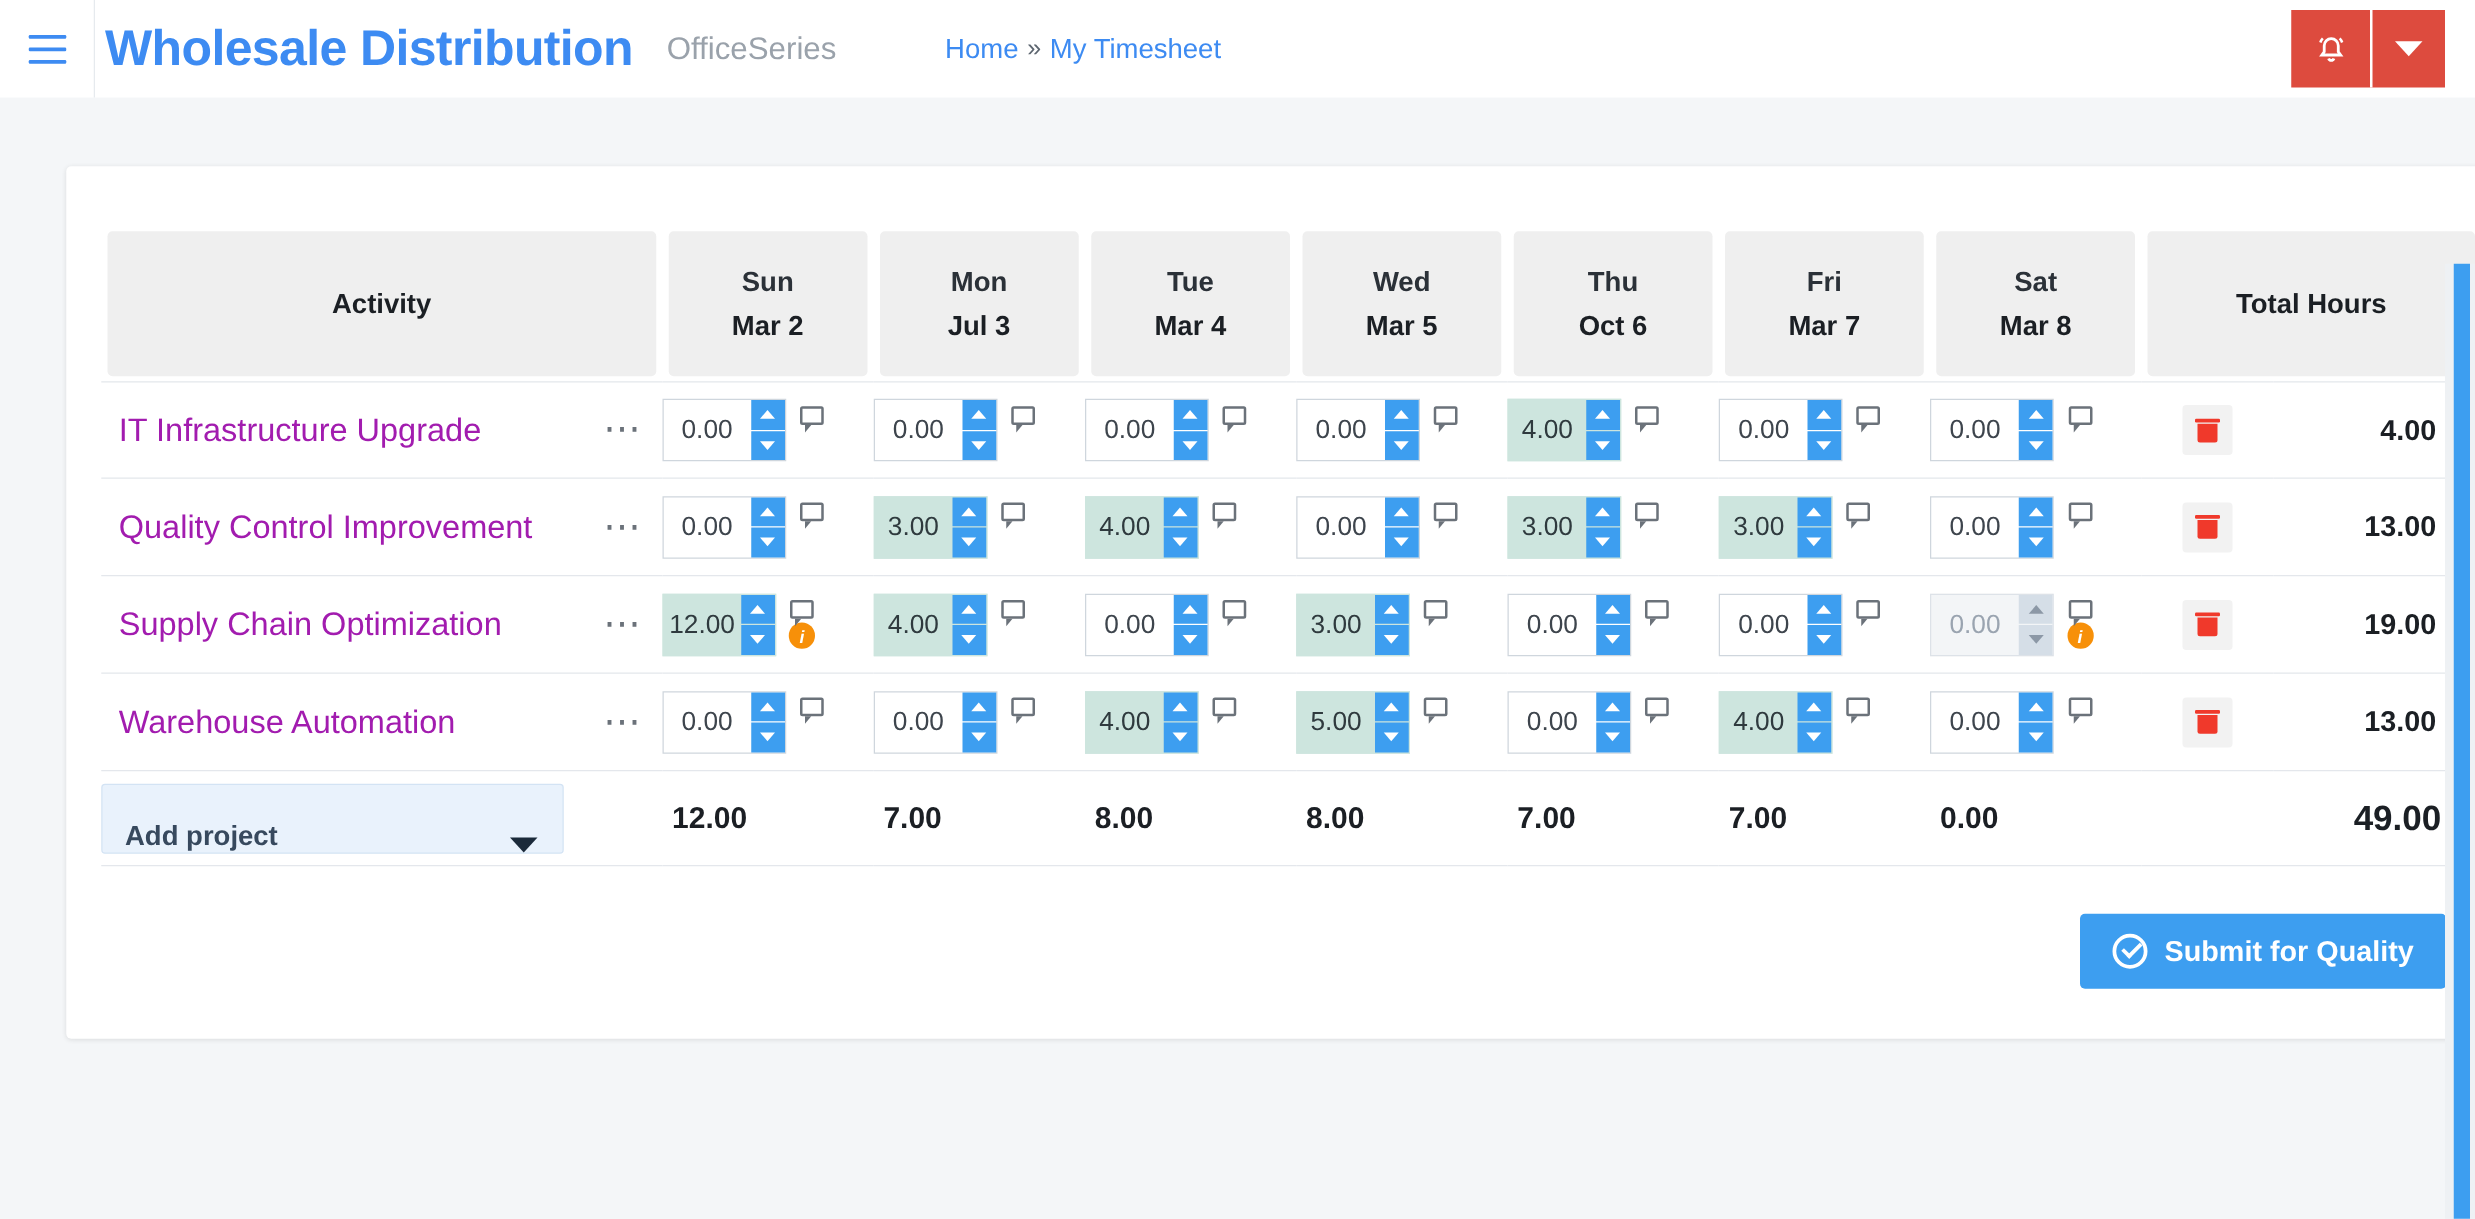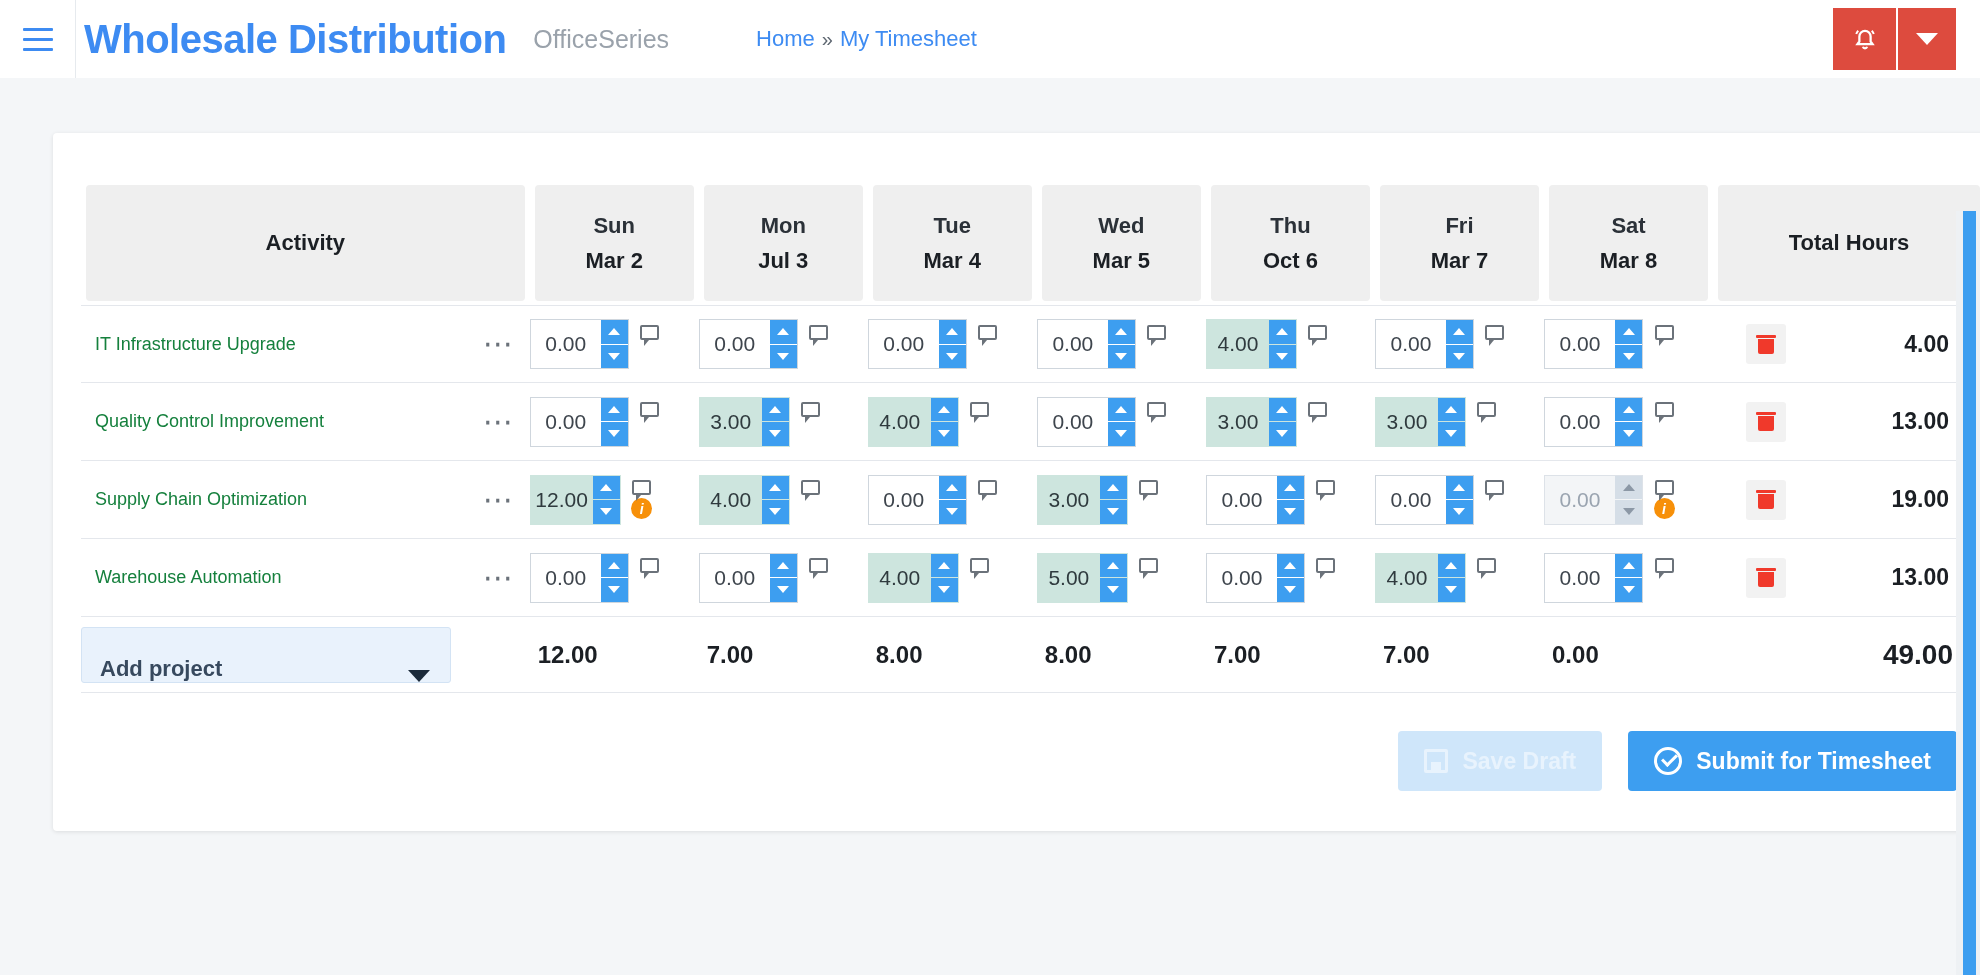--- a/index.html
+++ b/index.html
@@ -48,21 +48,21 @@
   .hbox {
     background: #efefef; border-radius: 4px; height: 116px;
     display: flex; flex-direction: column; align-items: center; justify-content: center;
     gap: 9px;
   }
   .hbox .d1 { font-size: 22px; color: #2b3138; }
   .hbox .d2 { font-size: 22px; color: #1b1f24; font-weight: bold; }
   .hbox .single { font-size: 22px; color: #1b1f24; font-weight: bold; }
 
   td.actcell { padding: 0 0 0 14px; vertical-align: middle; }
-  .actname { font-size: 18px; color: #15803d; }
+  .actname { font-size: 26px; color: #a21caf; }
   .dots {
     font-size: 30px; color: #6b727a; letter-spacing: 2px; line-height: 10px;
     text-align: center; cursor: pointer; user-select: none;
   }
   tr.datarow td { border-bottom: 1px solid #e4e7ec; height: 78px; vertical-align: middle; }
   tr.datarow:first-child td { border-top: 1px solid #e4e7ec; }
 
   .cellwrap { display: flex; align-items: center; justify-content: flex-start; gap: 8px; }
   .spinner { display: flex; align-items: stretch; height: 50px; border: 1px solid #cfd6dd; background: #ffffff; }
   .spinner.filled { background: #cde5de; border-color: #cde5de; }
@@ -862,27 +862,23 @@
             </td>
             <td>
               <div class="daytotal">0.00</div>
             </td>
             <td colspan="2" class="grandtotal">49.00</td>
           </tr>
         </tbody>
     </table>
 
     <div class="actions">
-      <div class="btn draft">
-        <span class="floppy"></span>
-        <span>Save Draft</span>
-      </div>
       <div class="btn submit">
         <span class="check"></span>
-        <span>Submit for Timesheet</span>
+        <span>Submit for Quality</span>
       </div>
     </div>
   </div>
 
   <div class="scrollbar">
     <div class="scrollthumb"></div>
   </div>
 </div>
 
 </body></html>

